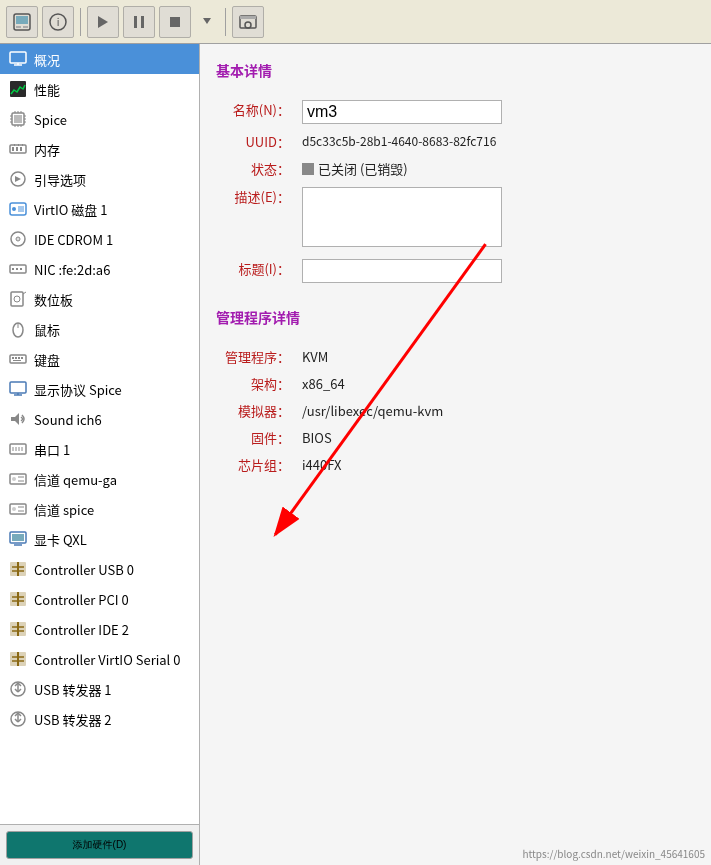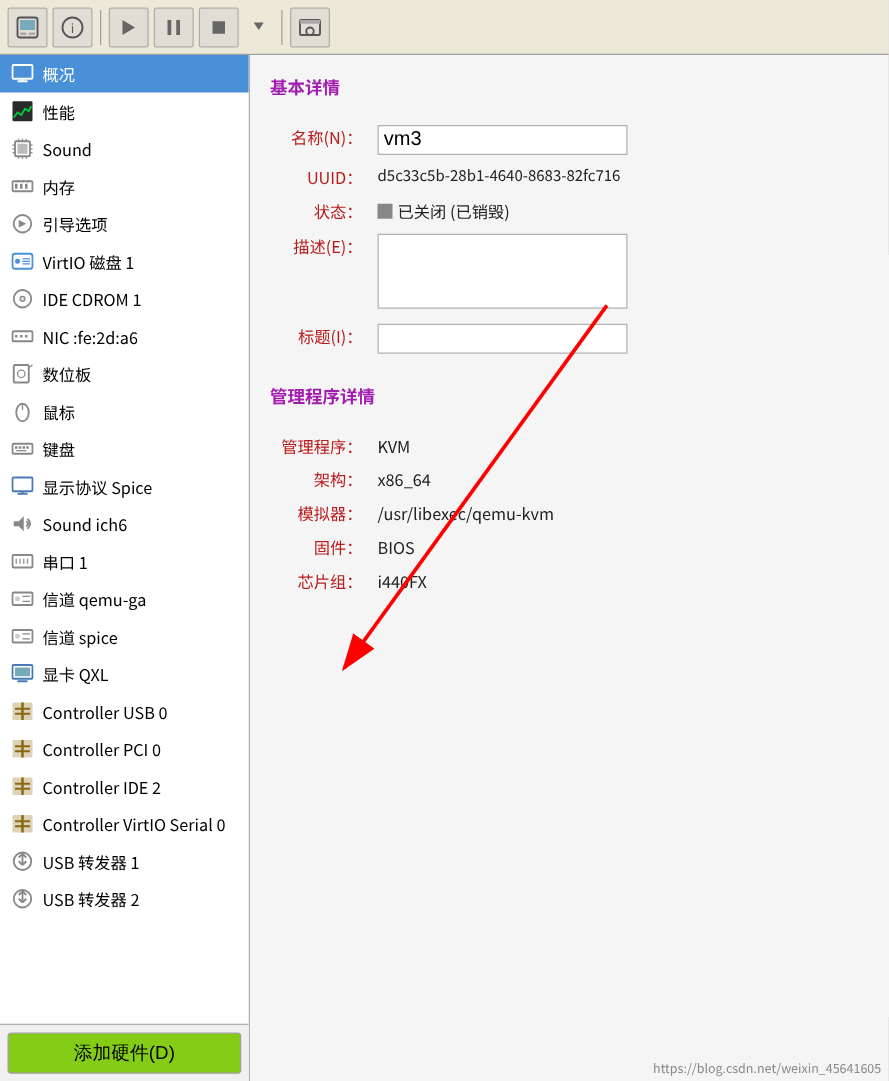--- a/index.html
+++ b/index.html
@@ -117,25 +117,25 @@
 
     .sidebar-footer {
       padding: 6px;
       border-top: 1px solid #b0b0b0;
       background: #f0f0f0;
     }
 
     .add-hardware-btn {
       width: 100%;
       padding: 6px 12px;
-      background: #84cc16;
+      background: #0f766e;
       border: 1px solid #a0a0a0;
       border-radius: 3px;
       cursor: pointer;
-      font-size: 15px;
+      font-size: 10px;
       text-align: center;
     }
 
     
     .right-panel {
       flex: 1;
       padding: 16px;
       background: #f5f5f5;
       overflow-y: auto;
       position: relative;
@@ -331,21 +331,21 @@
               <line x1="9" y1="15" x2="9" y2="17" stroke="#888" stroke-width="1"></line>
               <line x1="12" y1="15" x2="12" y2="17" stroke="#888" stroke-width="1"></line>
               <line x1="1" y1="6" x2="3" y2="6" stroke="#888" stroke-width="1"></line>
               <line x1="1" y1="9" x2="3" y2="9" stroke="#888" stroke-width="1"></line>
               <line x1="1" y1="12" x2="3" y2="12" stroke="#888" stroke-width="1"></line>
               <line x1="15" y1="6" x2="17" y2="6" stroke="#888" stroke-width="1"></line>
               <line x1="15" y1="9" x2="17" y2="9" stroke="#888" stroke-width="1"></line>
               <line x1="15" y1="12" x2="17" y2="12" stroke="#888" stroke-width="1"></line>
             </svg>
           </div>
-          <span class="sidebar-item-label">Sound</span>
+          <span class="sidebar-item-label">Spice</span>
         </div>
 
         <div class="sidebar-item">
           <div class="sidebar-item-icon">
             <svg width="18" height="18" viewBox="0 0 18 18">
               <rect x="1" y="5" width="16" height="8" rx="1" fill="none" stroke="#888" stroke-width="1.5"></rect>
               <rect x="3" y="7" width="2" height="4" fill="#888"></rect>
               <rect x="7" y="7" width="2" height="4" fill="#888"></rect>
               <rect x="11" y="7" width="2" height="4" fill="#888"></rect>
               <rect x="5" y="4" width="1" height="2" fill="#888"></rect>

